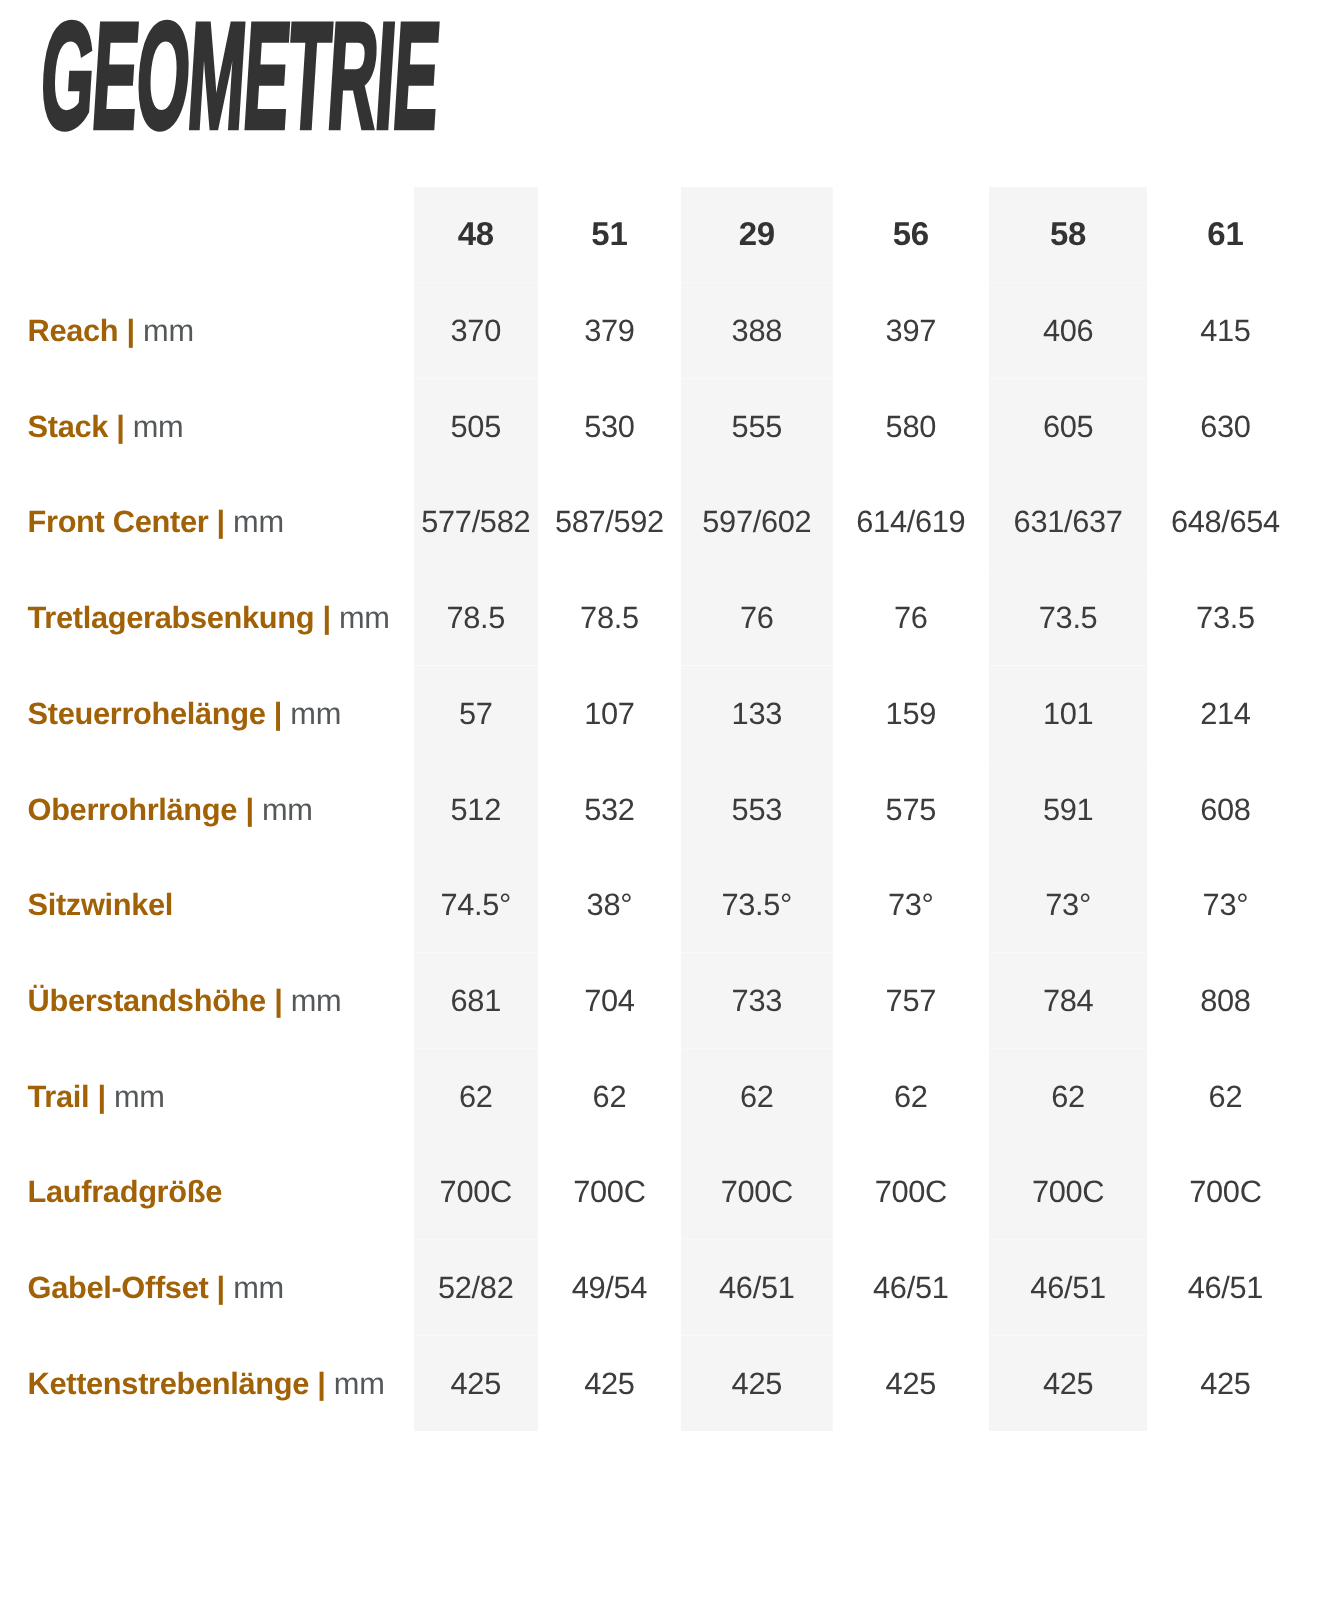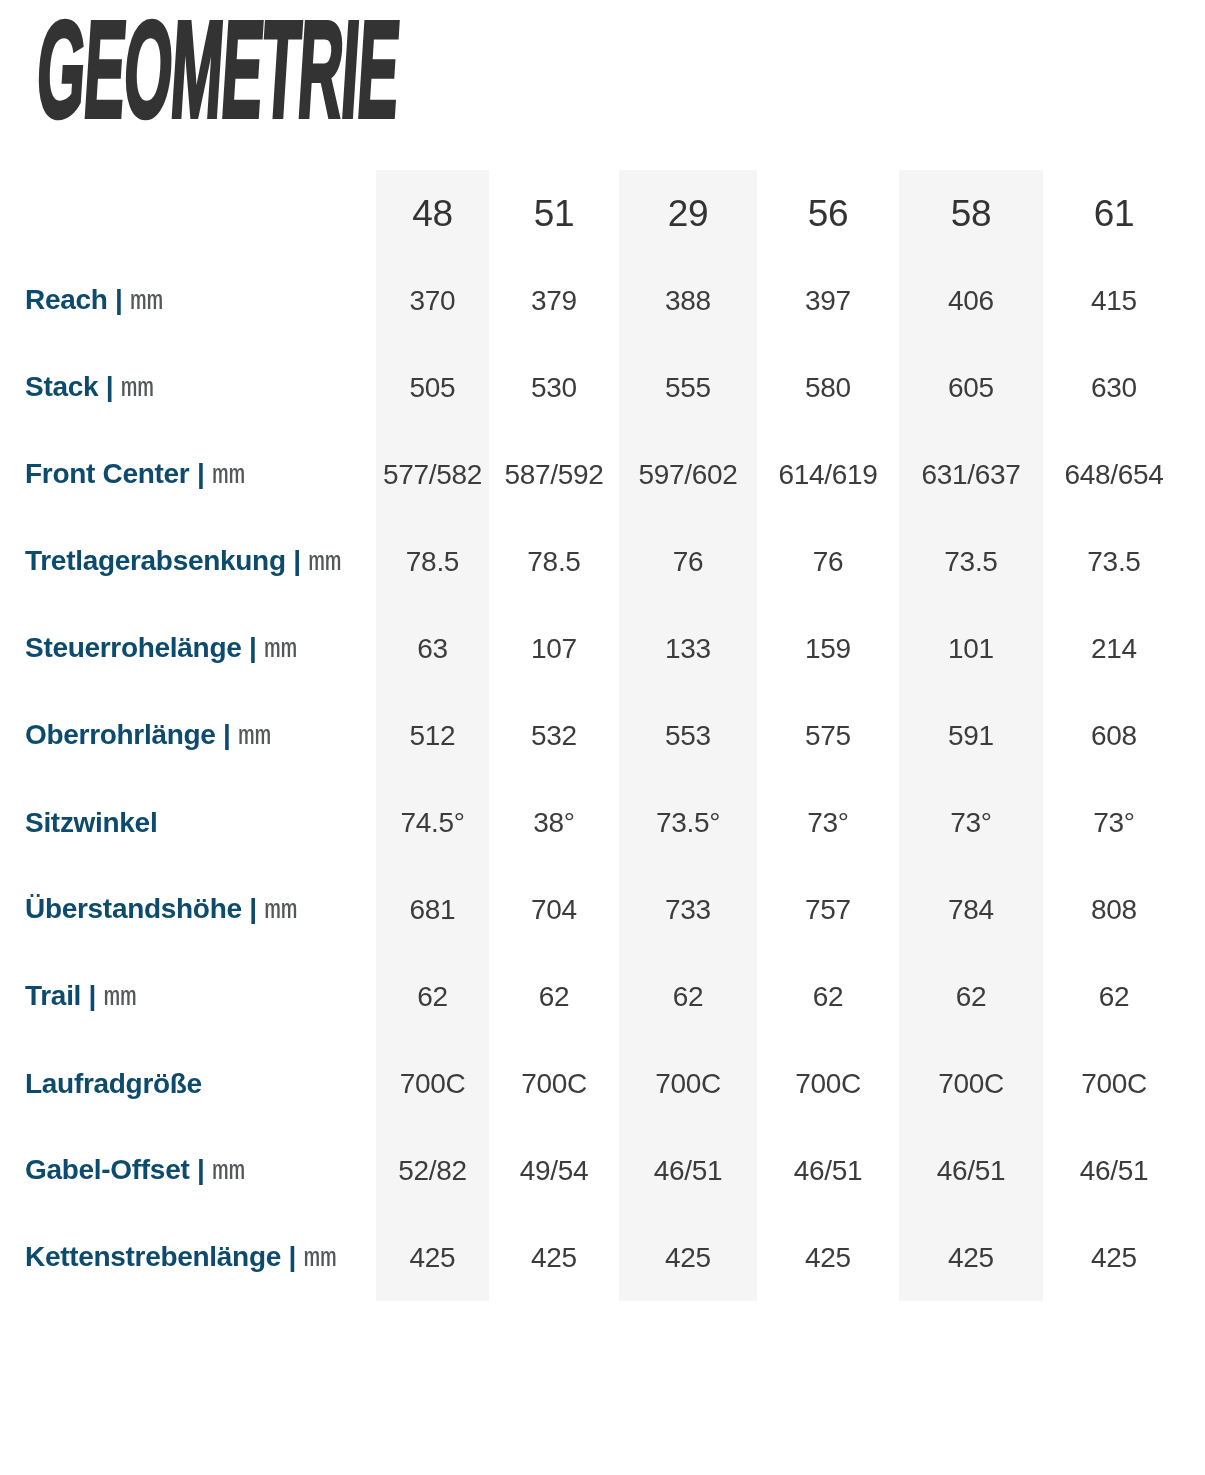--- a/index.html
+++ b/index.html
@@ -45,38 +45,37 @@
     text-align: center;
     font-size: 28px;
     color: #3c3c3c;
     letter-spacing: -0.3px;
     padding: 0;
     overflow: hidden;
     white-space: nowrap;
   }
   table.geo thead th {
     height: 87px;
-    font-size: 37px;
-    font-weight: normal;
+    font-size: 30px;
+    font-weight: bold;
     color: #333333;
   }
   table.geo tbody tr { height: 87px; }
   table.geo .stripe { background: #f5f5f5; }
   td.label-cell {
     text-align: left !important;
     padding-left: 25px !important;
   }
   .lbl, .pipe {
     font-weight: bold;
-    color: #0c4a6e;
+    color: #a16207;
   }
   .unit {
     font-weight: normal;
     color: #54585a;
-    font-family: Liberation Mono, monospace;
   }
 </style>
 </head>
 <body>
 
 <h1 class="page-title"><span class="title-inner">GEOMETRIE</span></h1>
 
 <table class="geo">
   <colgroup>
     <col style="width:376px">
@@ -132,21 +131,21 @@
         <td class="label-cell"><span class="lbl">Tretlagerabsenkung</span><span class="pipe"> | </span><span class="unit">mm</span></td>
         <td class="stripe">78.5</td>
         <td>78.5</td>
         <td class="stripe">76</td>
         <td>76</td>
         <td class="stripe">73.5</td>
         <td>73.5</td>
       </tr>
       <tr>
         <td class="label-cell"><span class="lbl">Steuerrohelänge</span><span class="pipe"> | </span><span class="unit">mm</span></td>
-        <td class="stripe">63</td>
+        <td class="stripe">57</td>
         <td>107</td>
         <td class="stripe">133</td>
         <td>159</td>
         <td class="stripe">101</td>
         <td>214</td>
       </tr>
       <tr>
         <td class="label-cell"><span class="lbl">Oberrohrlänge</span><span class="pipe"> | </span><span class="unit">mm</span></td>
         <td class="stripe">512</td>
         <td>532</td>

